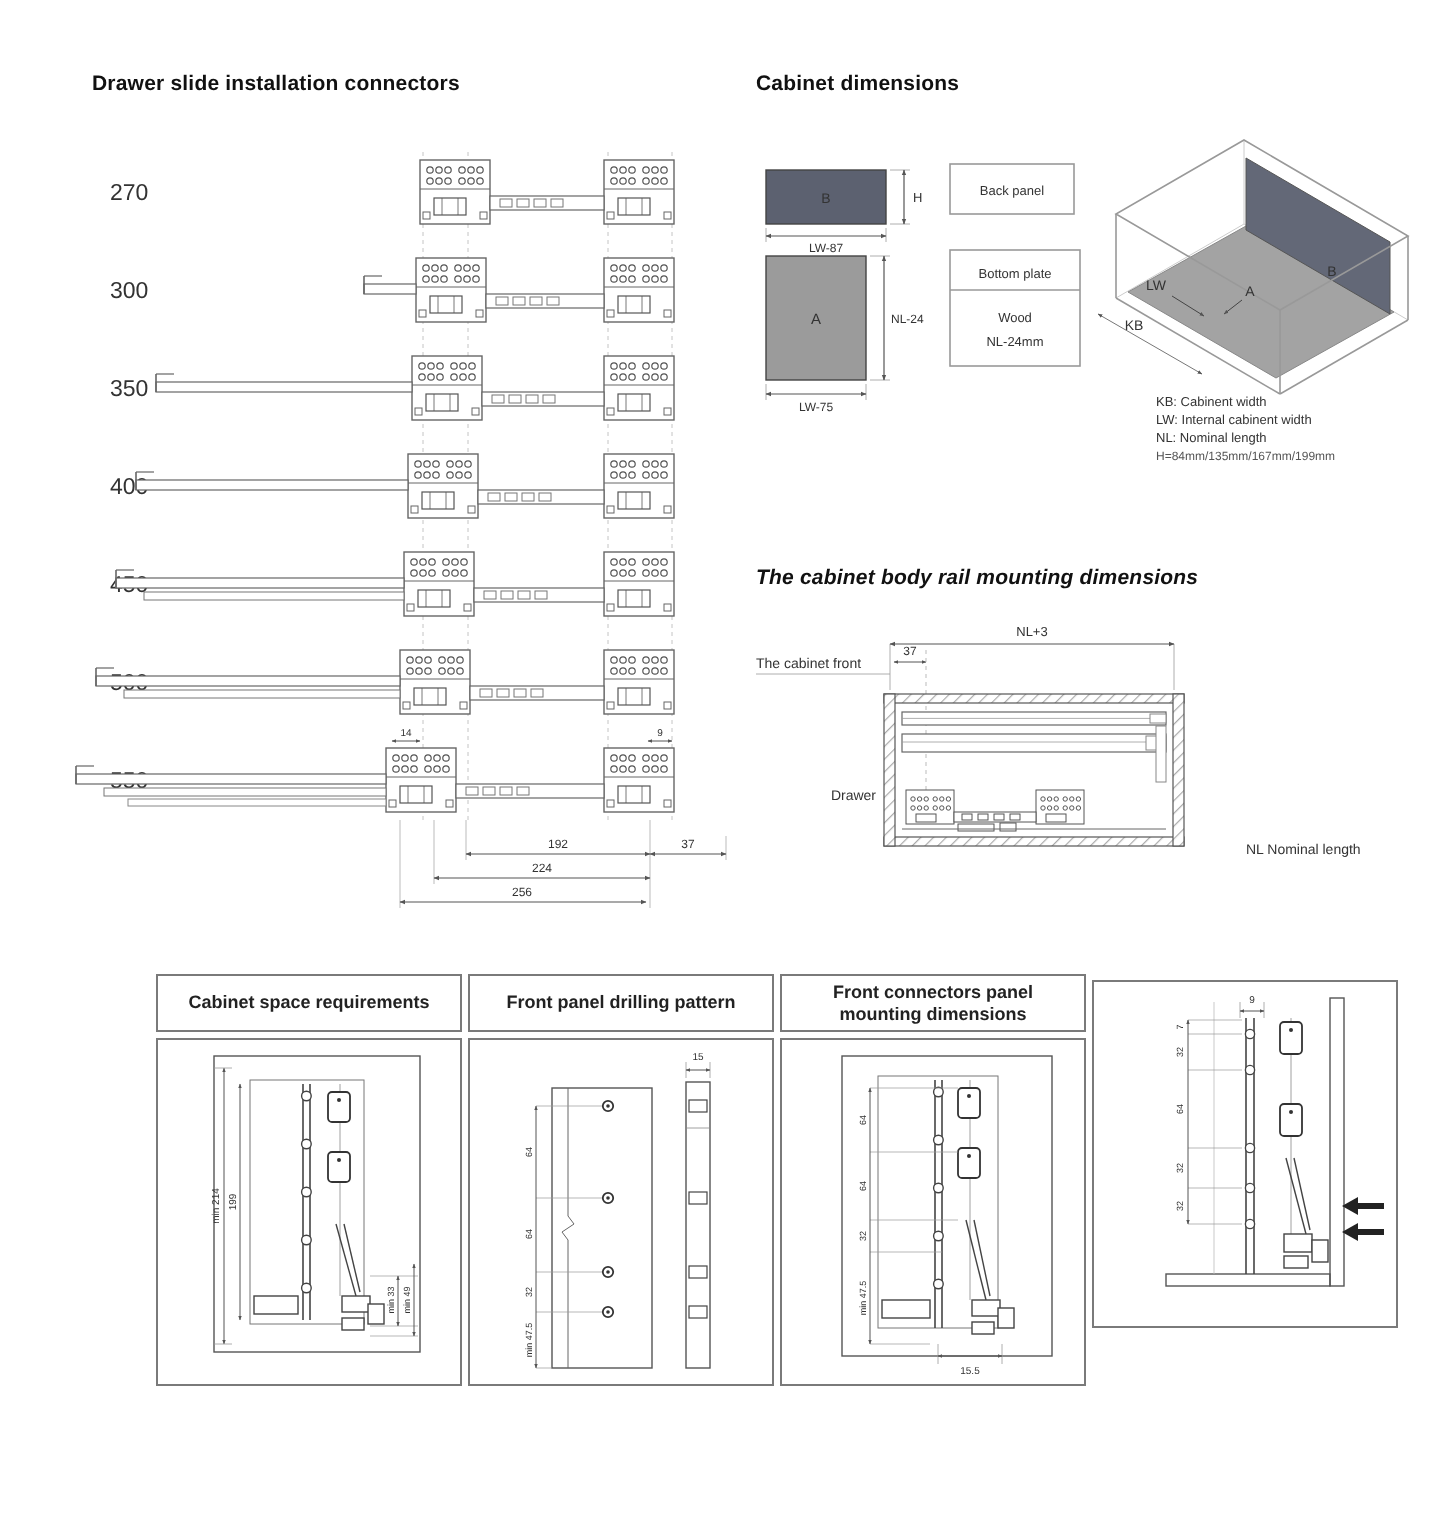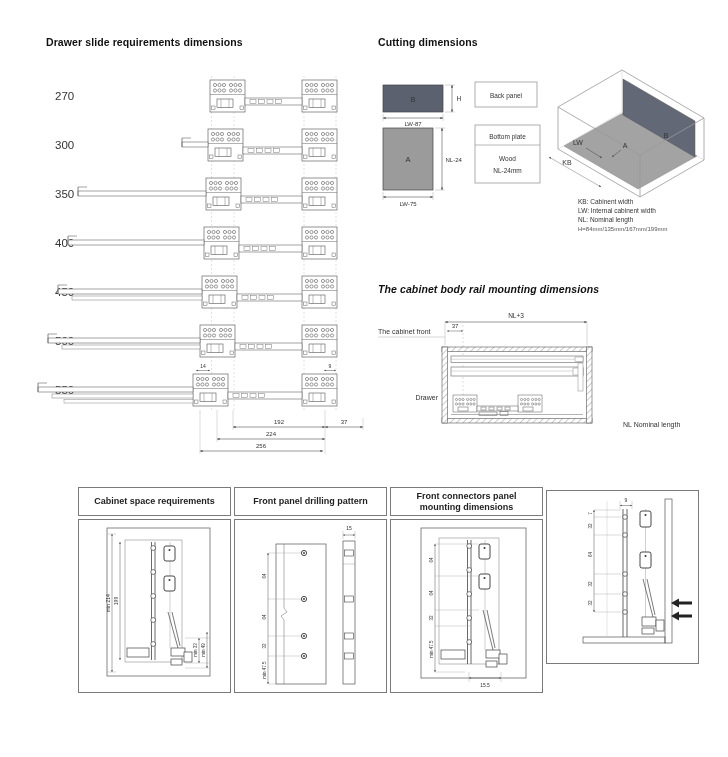--- a/index.html
+++ b/index.html
@@ -31,22 +31,22 @@
       <marker id="arrs" viewBox="0 0 8 8" refX="7" refY="4" markerWidth="5" markerHeight="5" orient="auto-start-reverse">
         <path d="M0,1 L7.5,4 L0,7 Z" fill="#555"></path>
       </marker>
       <pattern id="hatch" width="4.5" height="4.5" patternUnits="userSpaceOnUse" patternTransform="rotate(45)">
         <rect width="4.5" height="4.5" fill="#fff"></rect>
         <line x1="0" y1="0" x2="0" y2="4.5" stroke="#aaa" stroke-width="1.2"></line>
       </pattern>
     </defs>
   </svg>
 
-  <div class="sec-title" style="left:46px;top:36px;">Drawer slide requirements dimensions</div>
-  <div class="sec-title" style="left:378px;top:36px;">Cutting dimensions</div>
+  <div class="sec-title" style="left:46px;top:36px;">Drawer slide installation connectors</div>
+  <div class="sec-title" style="left:378px;top:36px;">Cabinet dimensions</div>
   <div class="sec-title" style="left:378px;top:283px;font-style:italic;">The cabinet body rail mounting dimensions</div>
 
   <svg class="abs" style="left:30px;top:60px;" width="345" height="400" viewBox="0 0 345 400">
     <g id="slide-construction">
       <line x1="181.5" y1="16" x2="181.5" y2="352" stroke="#c4c4c4" stroke-width="0.5" stroke-dasharray="2,2"></line>
       <line x1="204" y1="16" x2="204" y2="352" stroke="#c4c4c4" stroke-width="0.5" stroke-dasharray="2,2"></line>
       <line x1="274" y1="16" x2="274" y2="352" stroke="#c4c4c4" stroke-width="0.5" stroke-dasharray="2,2"></line>
       <line x1="306" y1="16" x2="306" y2="352" stroke="#c4c4c4" stroke-width="0.5" stroke-dasharray="2,2"></line>
     </g>
     <g id="slide-rows">

